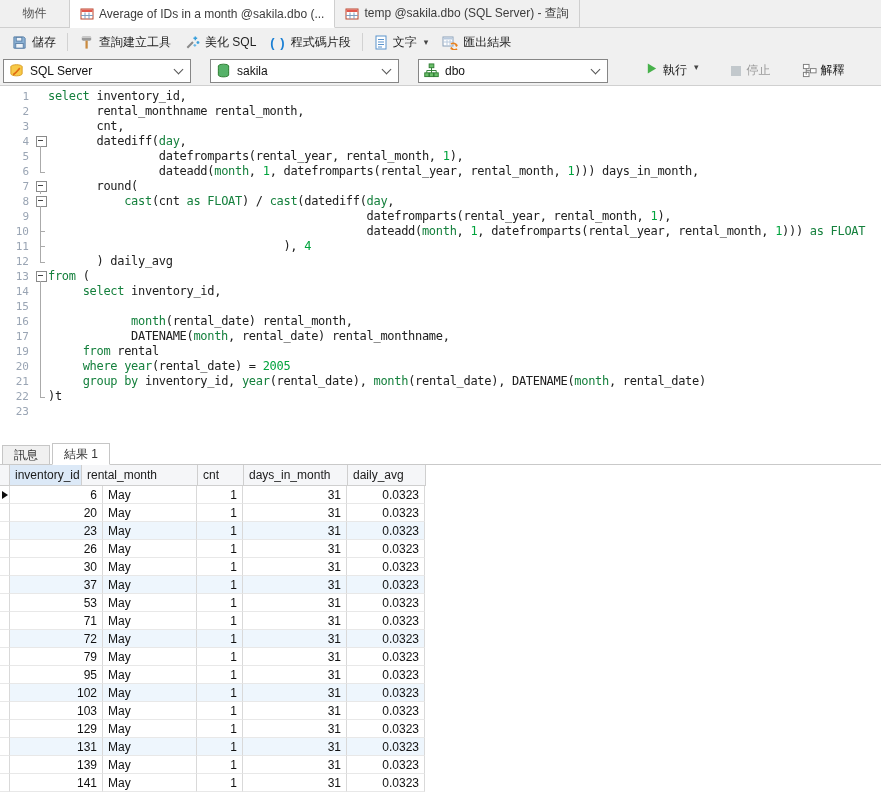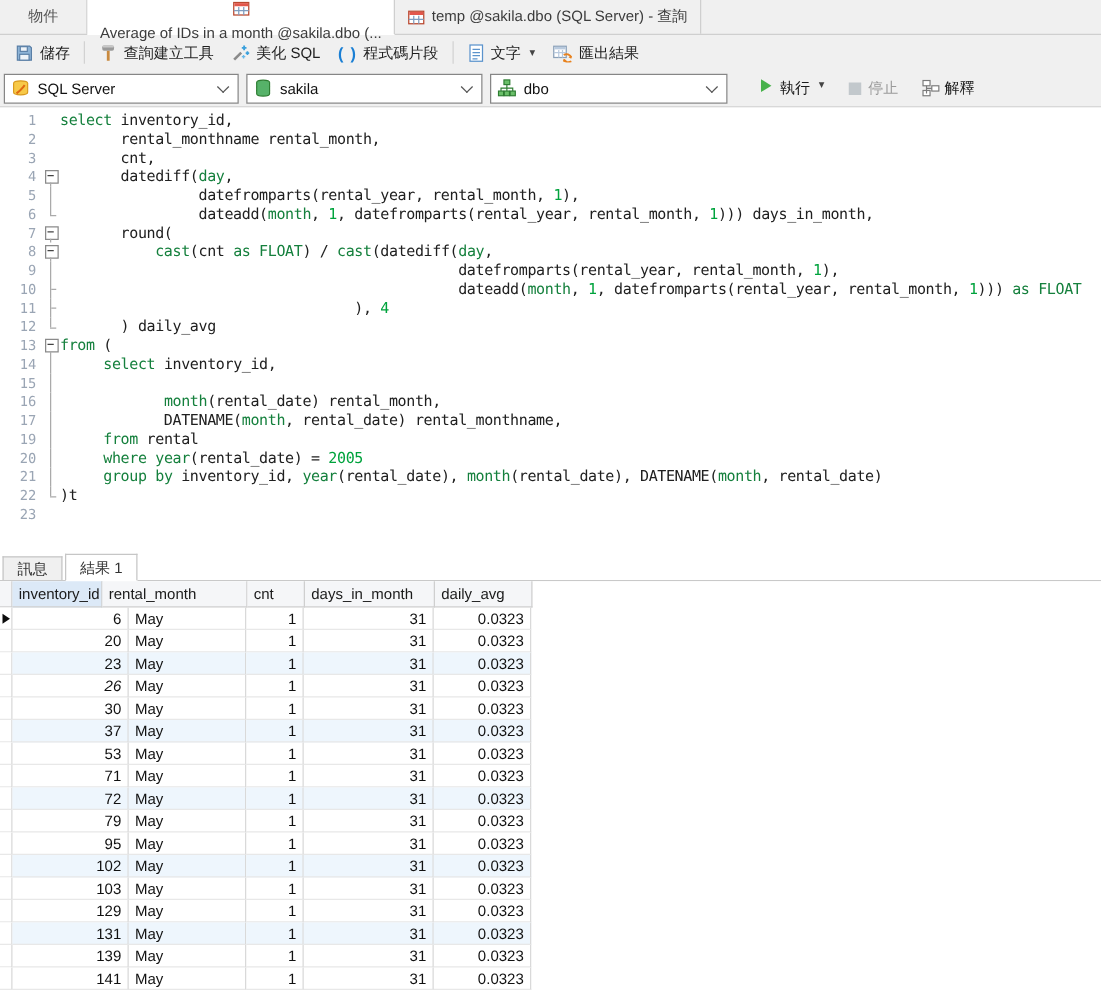--- a/index.html
+++ b/index.html
@@ -3,31 +3,31 @@
 <meta charset="utf-8">
 <style>
   * { box-sizing: border-box; margin: 0; padding: 0; }
   html,body { width:881px; height:796px; overflow:hidden; background:#fff;
     font-family:"Liberation Sans", sans-serif; font-size:12px; color:#222; }
 
   
   .tabbar { display:flex; height:28px; background:#f0f0f0; border-bottom:1px solid #cfcfcf; align-items:stretch; }
   .tab { display:flex; align-items:center; gap:5px; padding:0 10px; border-right:1px solid #cfcfcf; color:#3c3c3c; white-space:nowrap; }
   .tab.objects { width:70px; justify-content:center; color:#555; }
-  .tab.active { background:#fff; margin-bottom:-1px; border-bottom:1px solid #fff;flex-direction:column; }
+  .tab.active { background:#fff; margin-bottom:-1px; border-bottom:1px solid #fff; }
 
   
   .toolbar { height:28px; background:#f0f0f0; display:flex; align-items:center; padding-left:5px; }
   .tbtn { display:flex; align-items:center; gap:5px; padding:3px 7px; color:#1f1f1f; cursor:default; }
   .tsep { width:1px; height:18px; background:#d2d2d2; margin:0 4px; }
   .caret { font-size:9px; color:#444; margin-left:2px; }
   .paren { color:#1a7fd4; font-weight:bold; font-size:13px; letter-spacing:1px; }
 
   
-  .connbar { height:30px; background:#f0f0f0; display:flex; align-items:center; padding-left:3px; border-bottom:1px solid #d0d0d0; }
+  .connbar { height:30px; background:#f0f0f0; display:flex; align-items:center; padding-left:3px; border-bottom:1px solid #d0d0d0;gap:13px; }
   .combo { display:flex; align-items:center; background:#fff; border:1px solid #868686; height:24px; padding:0 5px; gap:6px; margin-right:6px; }
   .combo .clabel { flex:1; color:#111; }
   .chev { width:7px; height:7px; border-right:1px solid #555; border-bottom:1px solid #555; transform:rotate(45deg); margin:-3px 3px 0 0; flex:none; }
   .c1 { width:188px; } .c2 { width:189px; } .c3 { width:190px; }
   .runbtn { display:flex; gap:5px; margin-left:14px; padding:3px 4px; color:#1a1a1a; }
   .stopbtn { display:flex; align-items:center; gap:5px; margin-left:10px; padding:3px 4px; color:#9a9a9a; }
   .explainbtn { display:flex; align-items:center; gap:4px; margin-left:10px; padding:3px 4px; color:#1a1a1a; }
 
   
   .editor { height:357px; background:#fff; padding-top:3px; overflow:hidden; }
@@ -386,21 +386,21 @@
       <div class="g-row stripe">
         <div class="g-gutter"></div>
         <div class="g-cell al-r" style="width: 93px;">23</div>
         <div class="g-cell " style="width: 94px;">May</div>
         <div class="g-cell al-r" style="width: 46px;">1</div>
         <div class="g-cell al-r" style="width: 104px;">31</div>
         <div class="g-cell al-r" style="width: 78px;">0.0323</div>
       </div>
       <div class="g-row">
         <div class="g-gutter"></div>
-        <div class="g-cell al-r" style="width: 93px; font-style: italic;">26</div>
+        <div class="g-cell al-r" style="width: 93px;">26</div>
         <div class="g-cell " style="width: 94px;">May</div>
         <div class="g-cell al-r" style="width: 46px;">1</div>
         <div class="g-cell al-r" style="width: 104px;">31</div>
         <div class="g-cell al-r" style="width: 78px;">0.0323</div>
       </div>
       <div class="g-row">
         <div class="g-gutter"></div>
         <div class="g-cell al-r" style="width: 93px;">30</div>
         <div class="g-cell " style="width: 94px;">May</div>
         <div class="g-cell al-r" style="width: 46px;">1</div>

